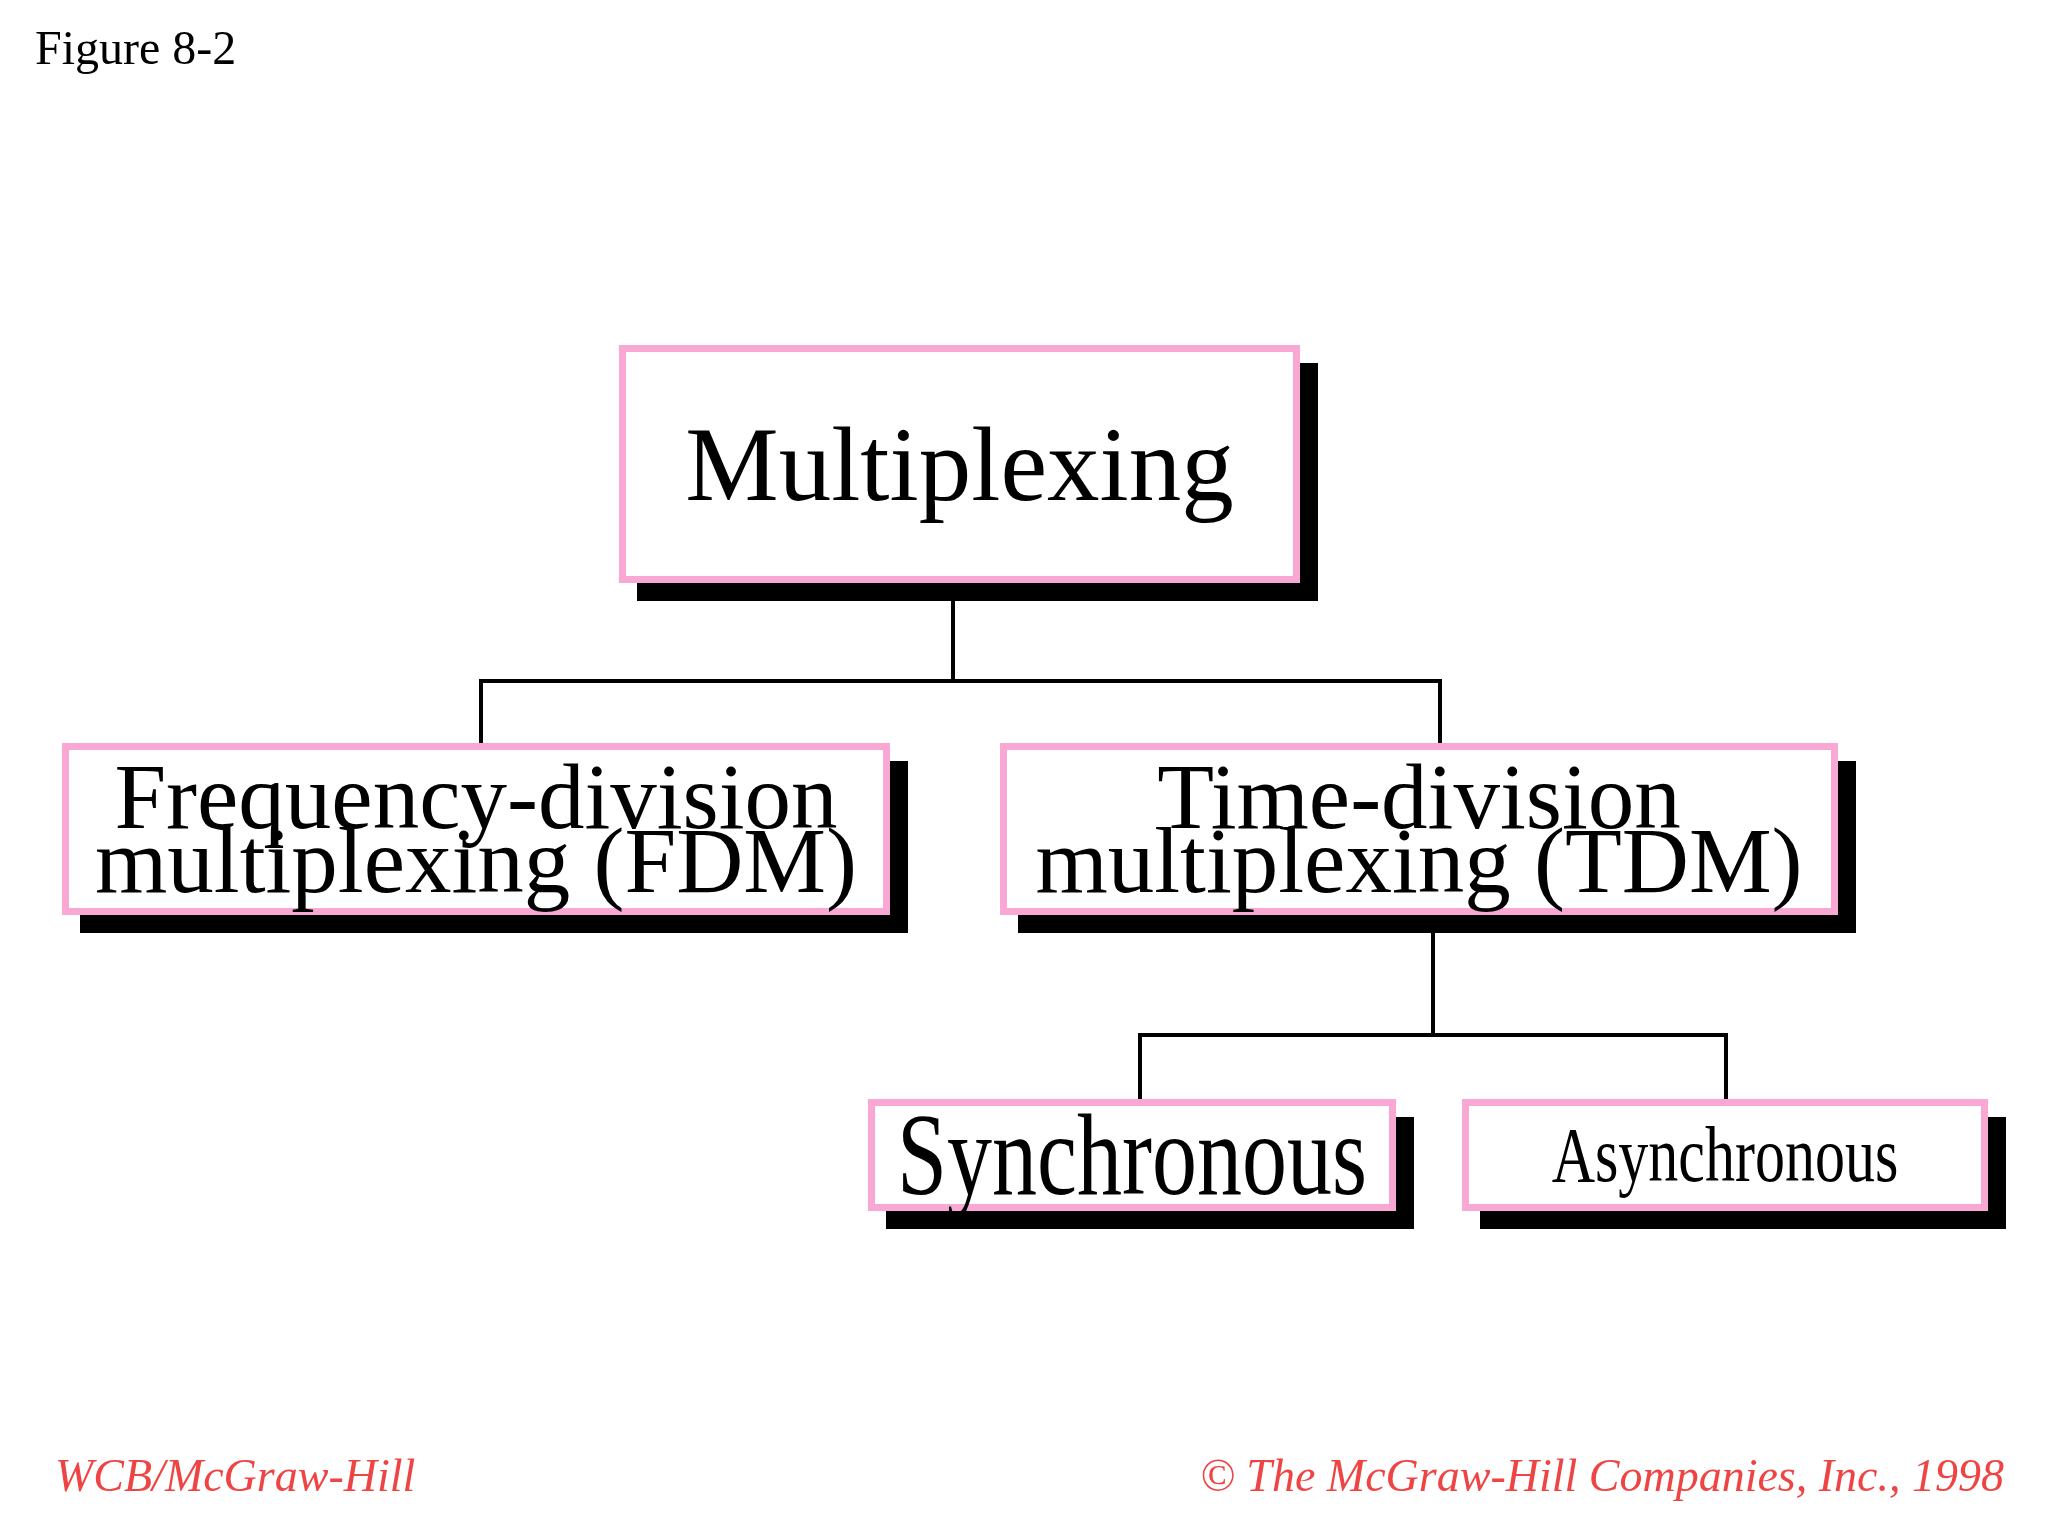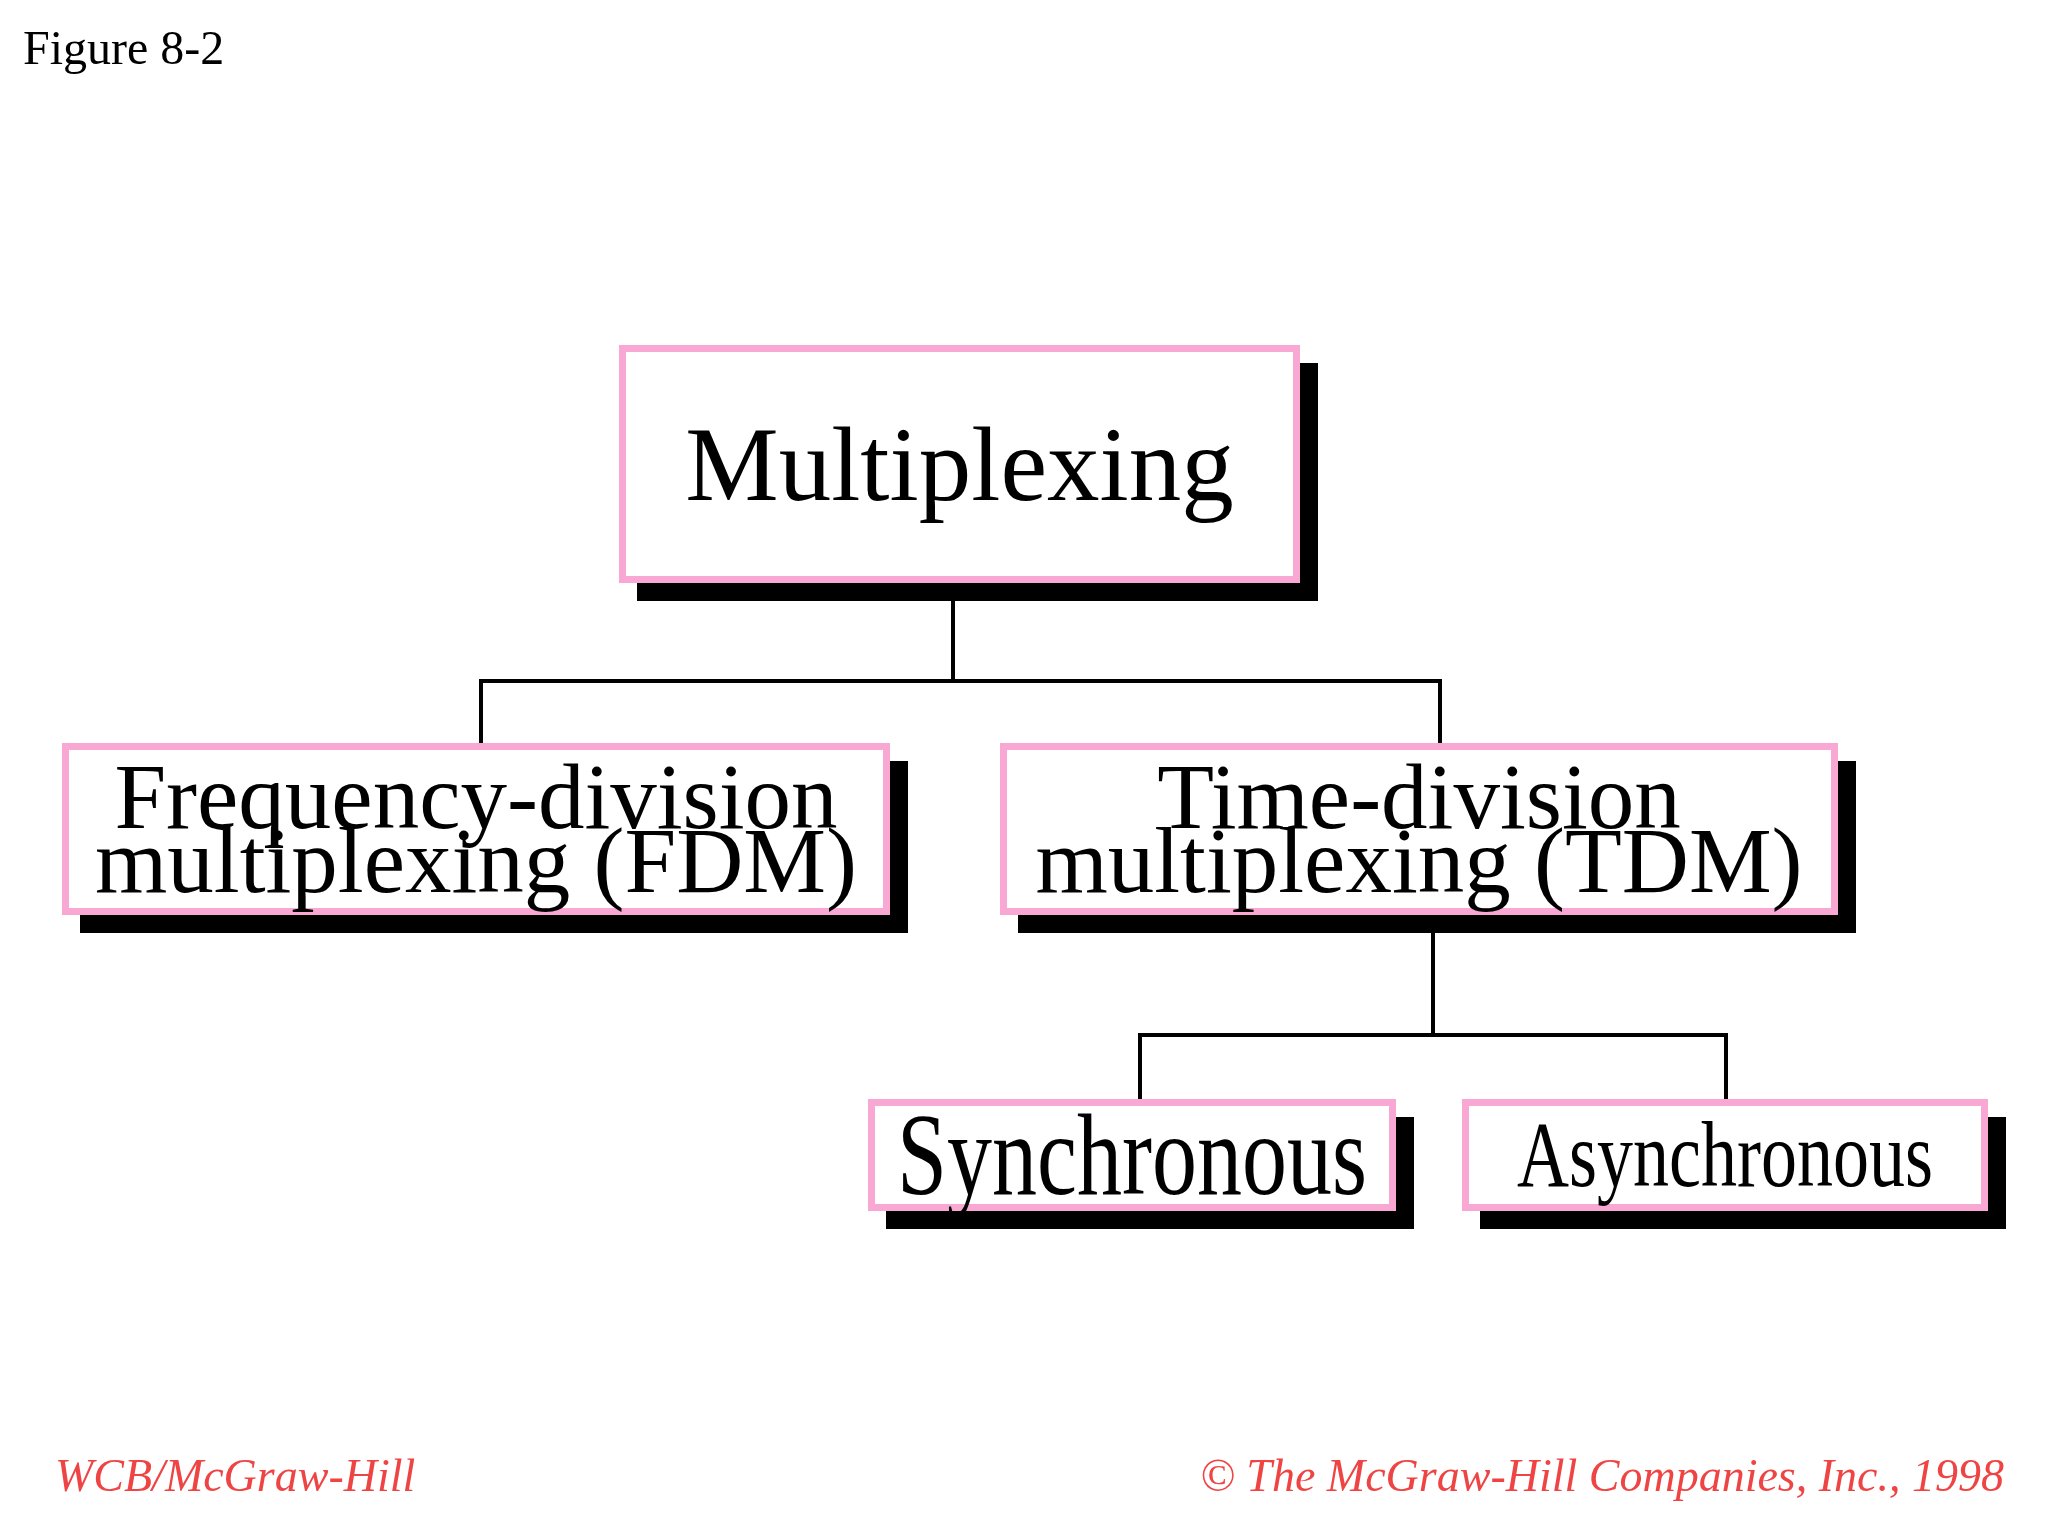--- a/index.html
+++ b/index.html
@@ -8,21 +8,21 @@
     width: 2048px;
     height: 1536px;
     background: #ffffff;
     font-family: "Liberation Serif", "DejaVu Serif", serif;
     color: #000000;
     overflow: hidden;
   }
 
   .figure-label {
     position: absolute;
-    left: 23px;
+    left: 35px;
     top: 22px;
     font-size: 48px;
     line-height: 1.1;
     color: #000000;
     white-space: nowrap;
   }
 
   .node {
     position: absolute;
     box-sizing: border-box;
@@ -34,21 +34,21 @@
     justify-content: center;
     text-align: center;
     overflow: visible;
     white-space: nowrap;
   }
 
   #node-root   { left: 619px;  top: 345px;  width: 681px; height: 238px; font-size: 105px; }
   #node-fdm    { left: 62px;   top: 743px;  width: 828px; height: 172px; font-size: 93px;  }
   #node-tdm    { left: 1000px; top: 743px;  width: 838px; height: 172px; font-size: 93px;  }
   #node-sync   { left: 868px;  top: 1099px; width: 528px; height: 112px; font-size: 90px;  }
-  #node-async  { left: 1462px; top: 1099px; width: 526px; height: 112px; font-size: 72px;  }
+  #node-async  { left: 1462px; top: 1099px; width: 526px; height: 112px; font-size: 60px;  }
 
   .two-line { line-height: 64px; }
   .two-line span { display: block; }
 
   .stretch-tall {
     display: inline-block;
     transform: scaleY(1.3);
     transform-origin: center;
     line-height: 1;
   }

